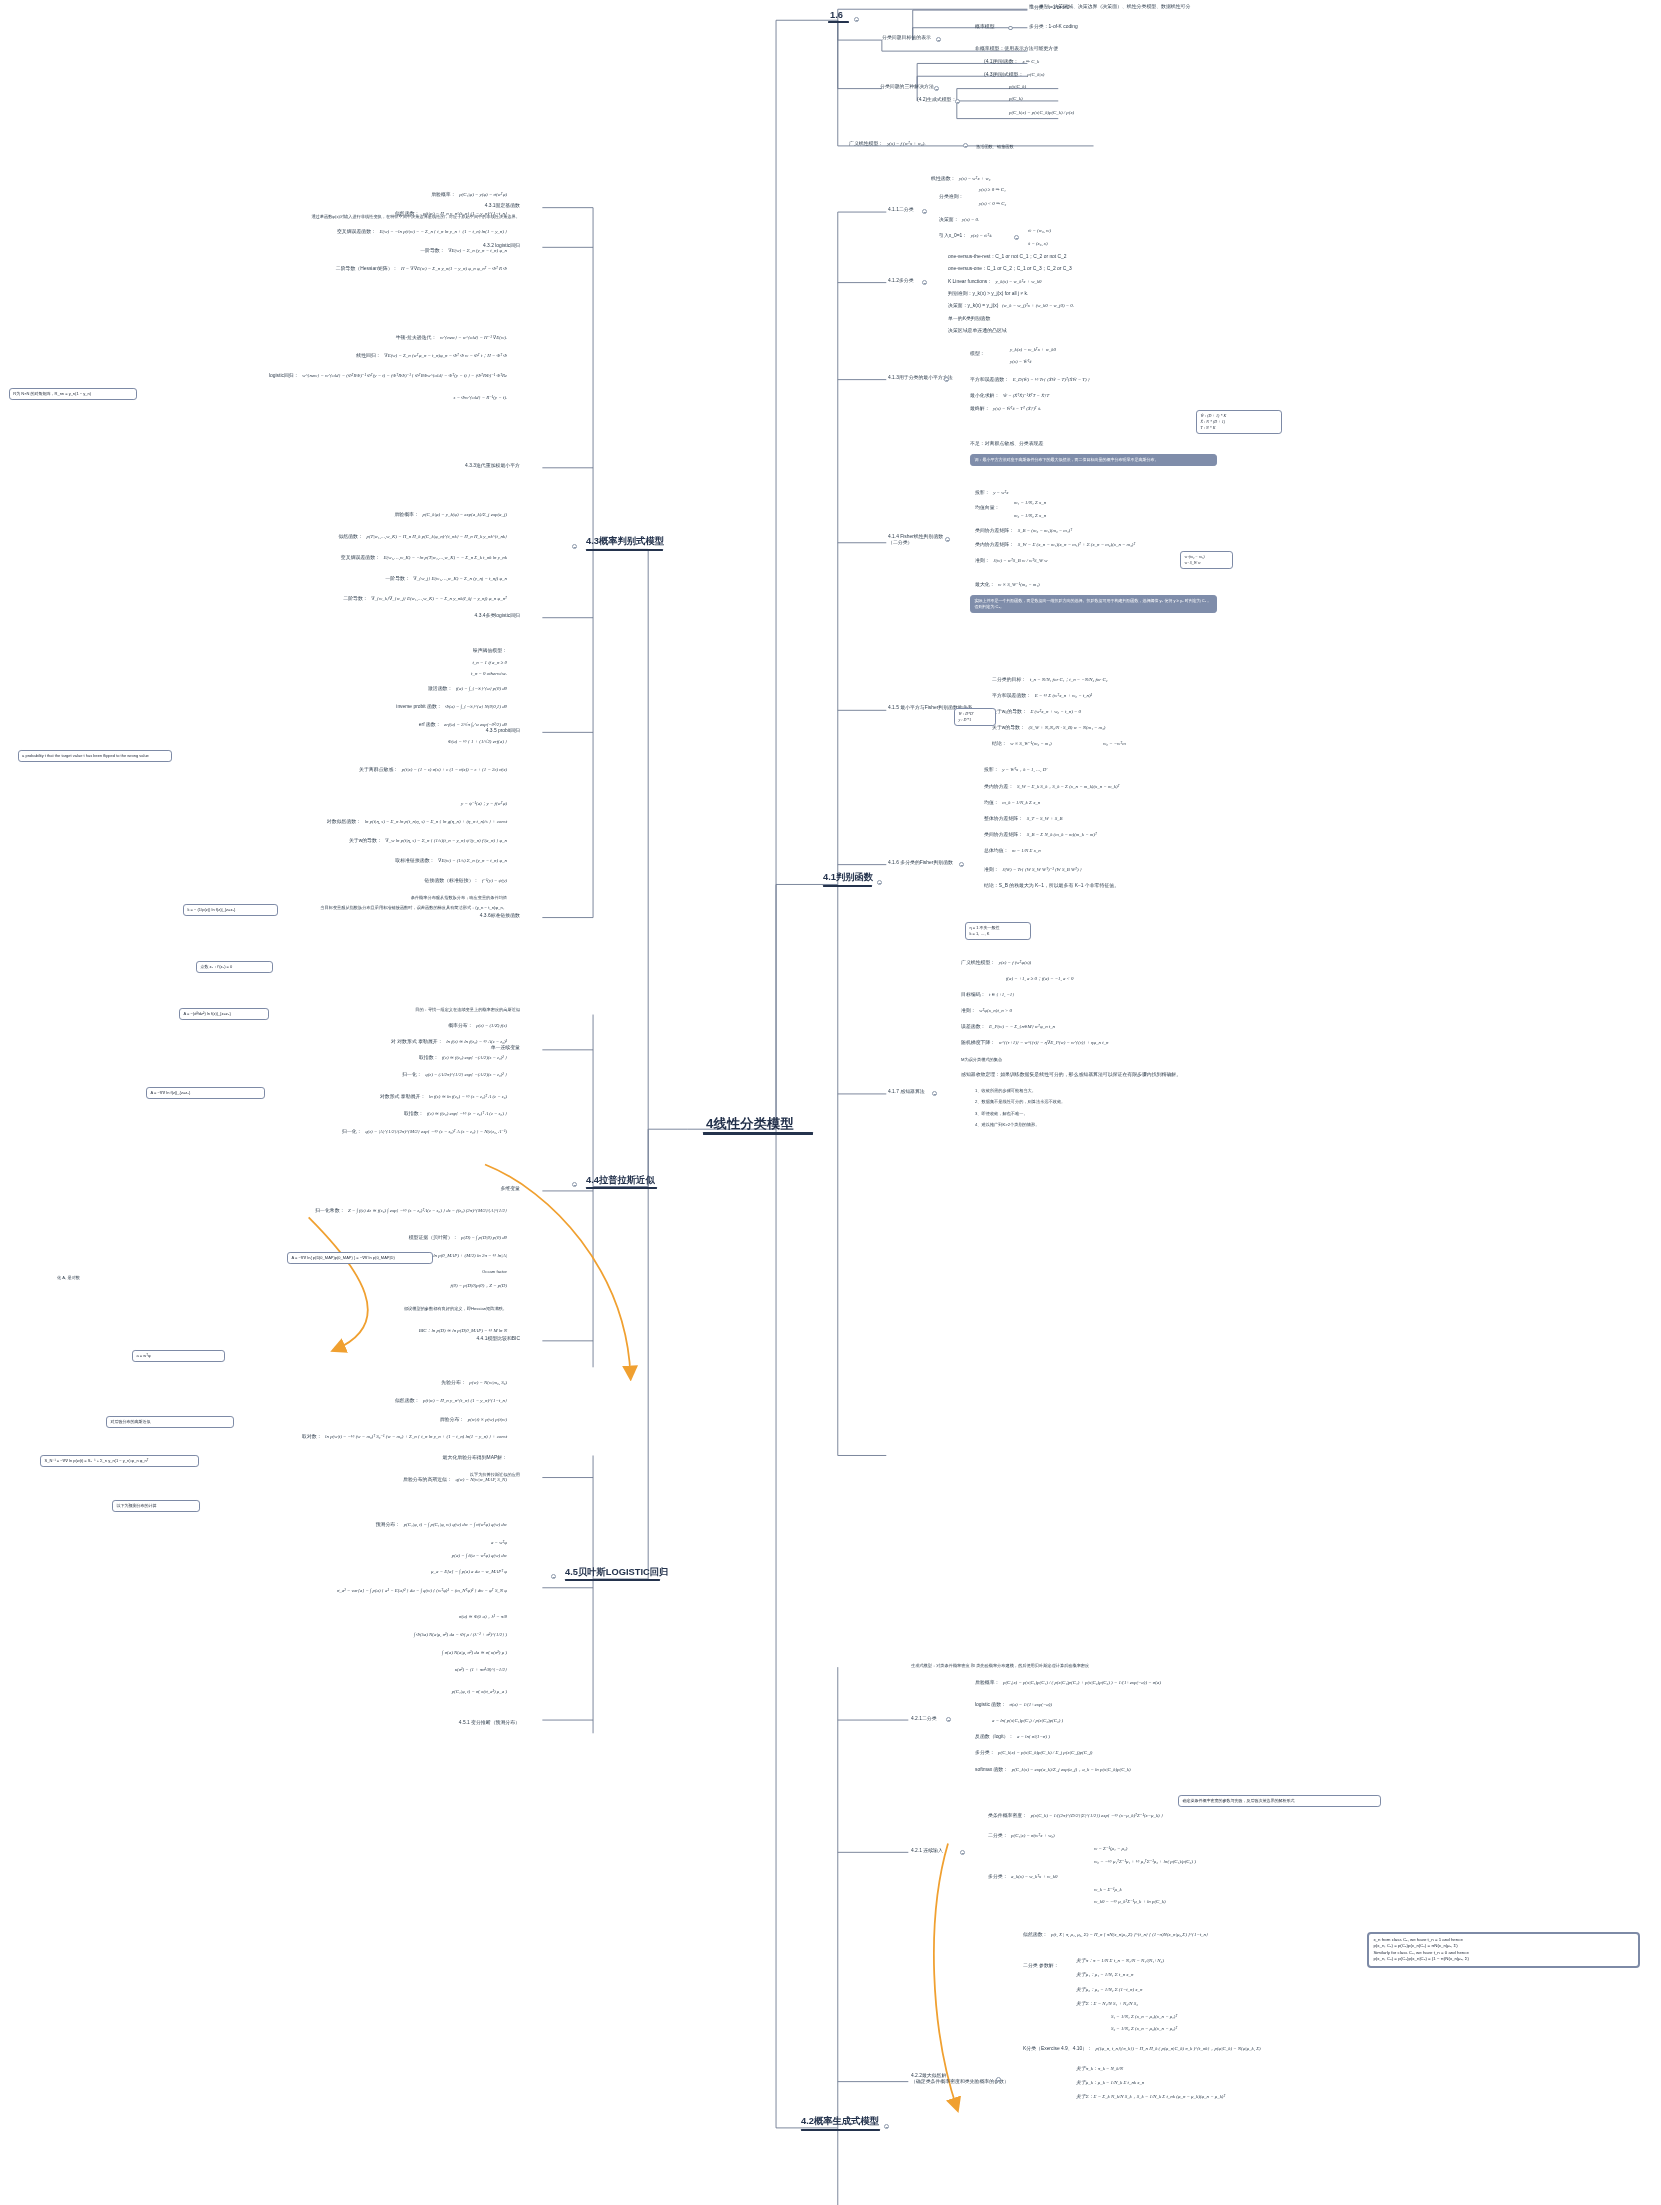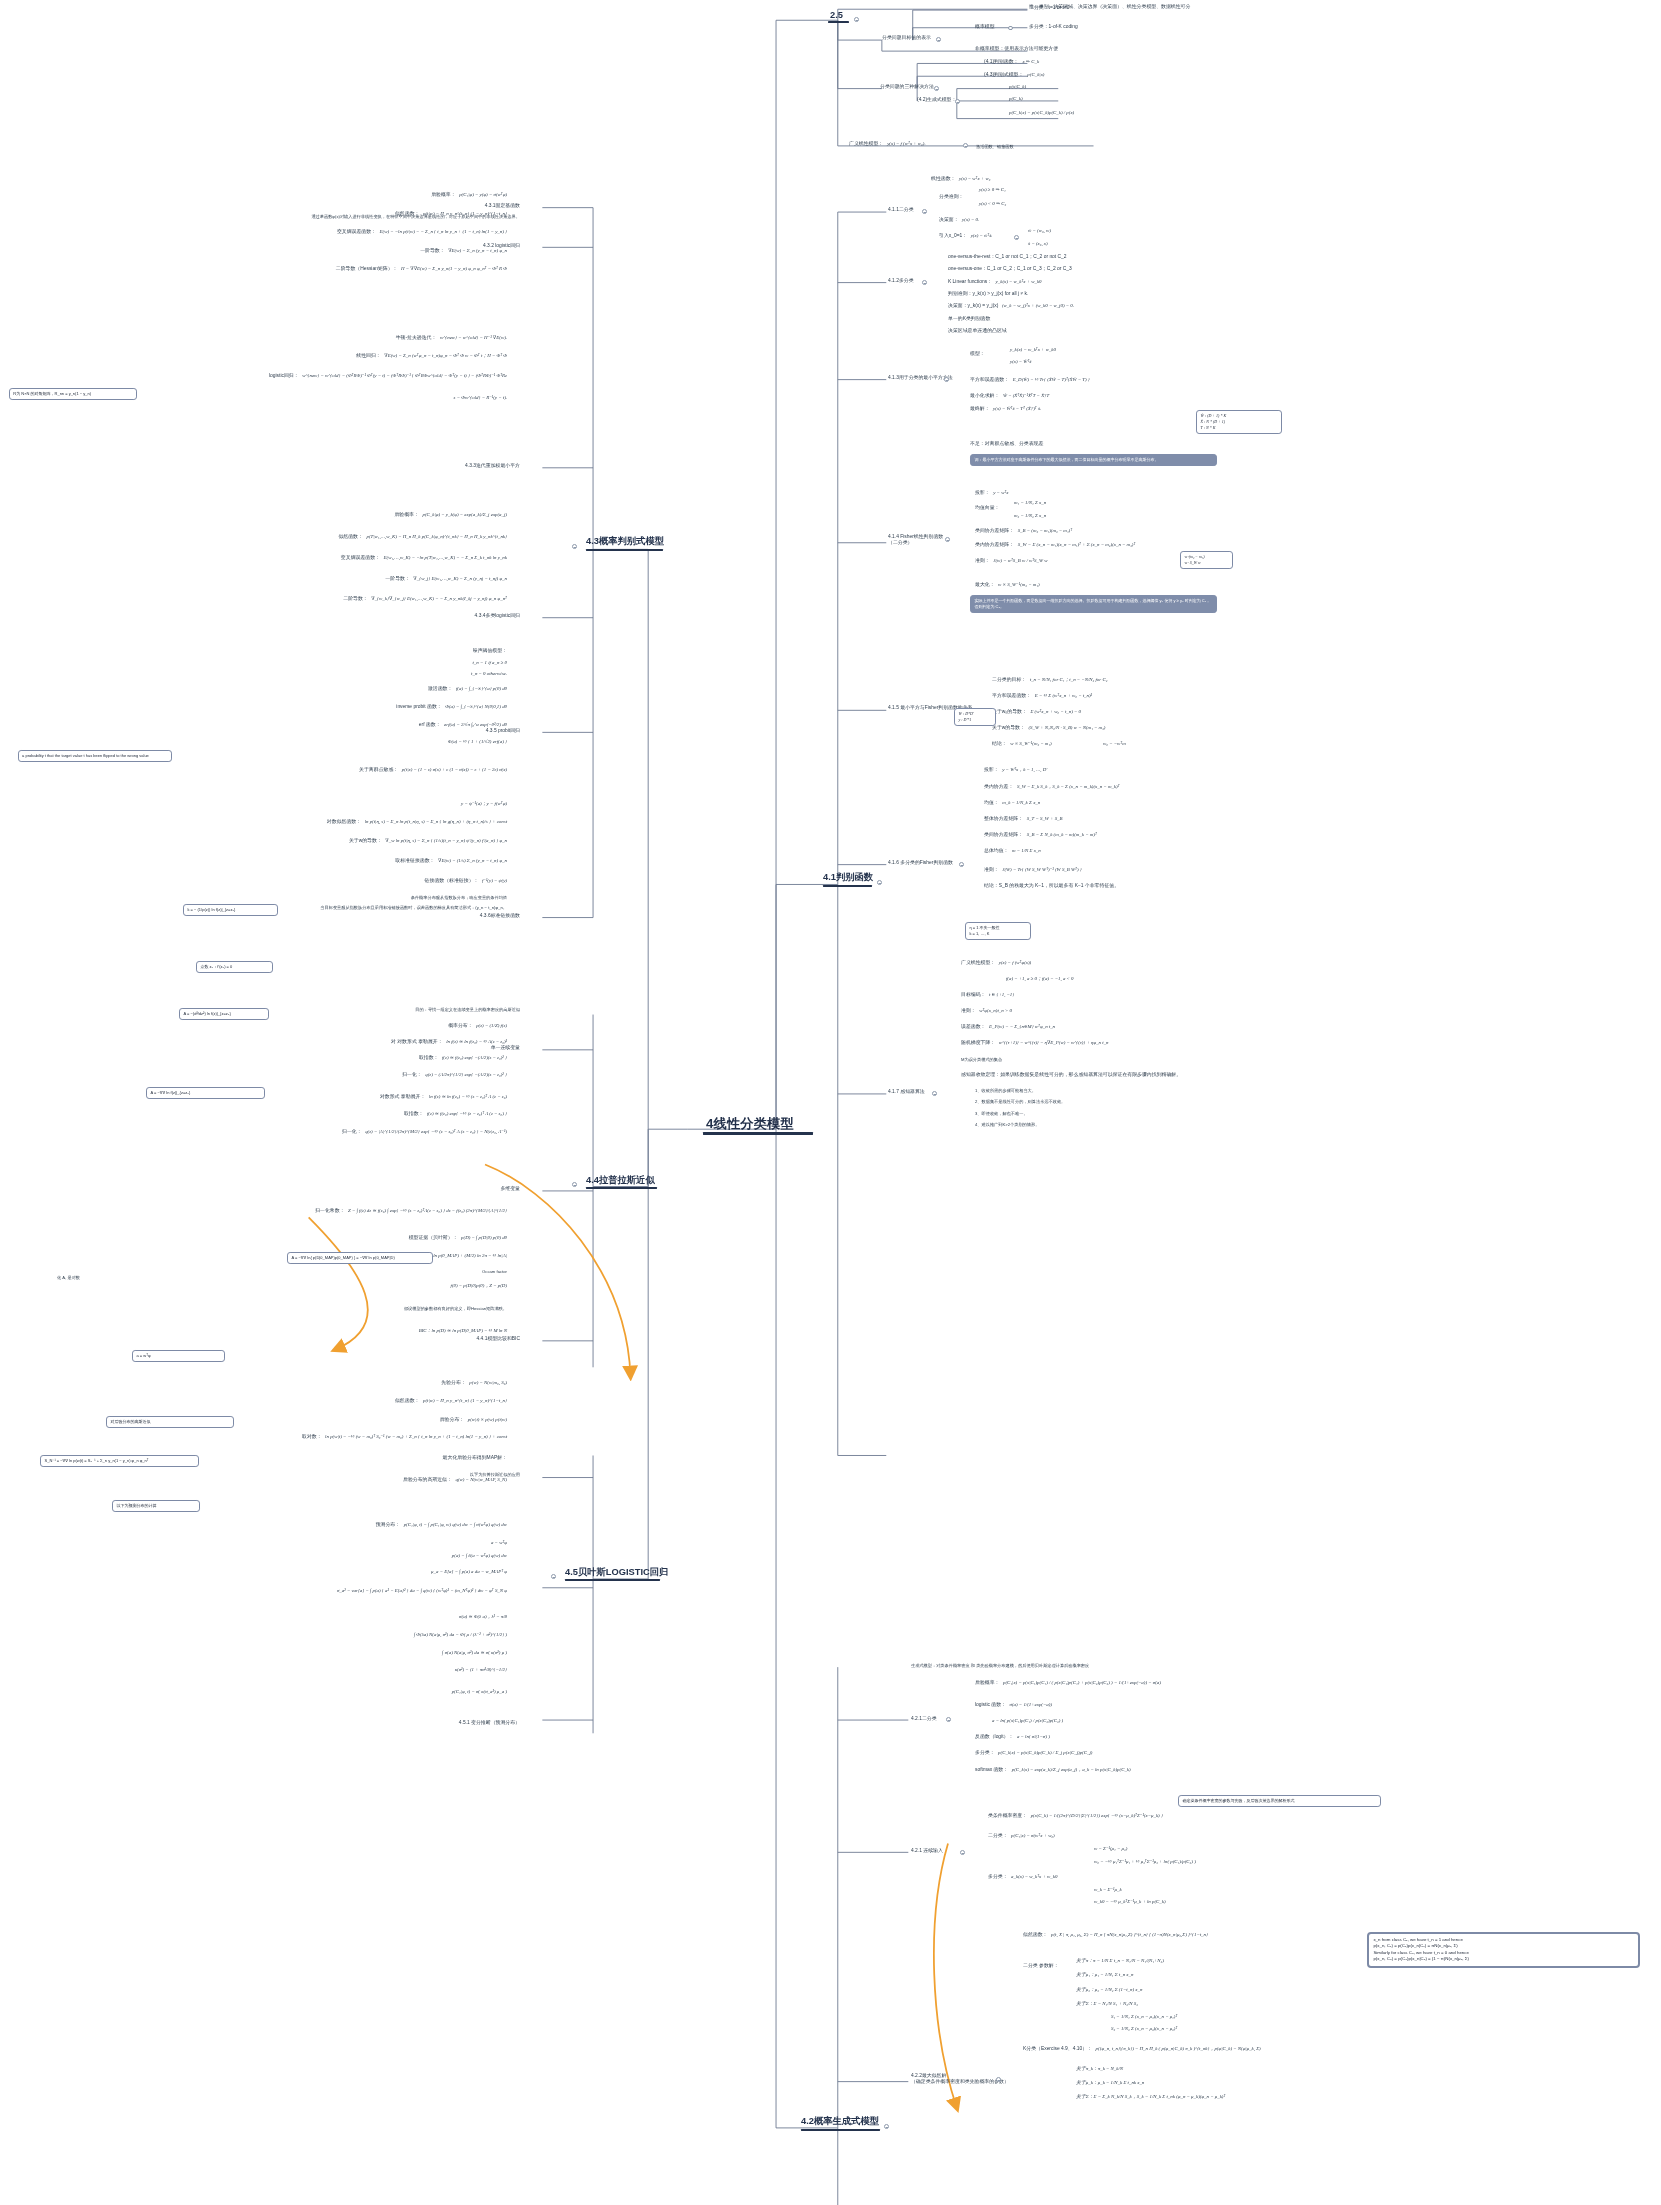--- a/index.html
+++ b/index.html
@@ -132,21 +132,21 @@
     <defs>
       <marker id="ah" markerWidth="9" markerHeight="9" refX="6" refY="4.5" orient="auto">
         <path d="M0 0 L9 4.5 L0 9 z" fill="#f0a030"></path>
       </marker>
     </defs>
   </svg>
 
   <div class="node root" style="left:706px;top:1116px;">4线性分类模型</div>
   <div class="root-underline" style="left:703px;top:1132px;width:110px;"></div>
 
-  <div class="node lvl1" style="left:830px;top:9.7px;">2.5</div>
+  <div class="node lvl1" style="left:830px;top:9.7px;">1.6</div>
   <div class="lvl1-underline" style="left:828px;top:21px;width:21px;"></div>
   <div class="toggle" style="left:854px;top:17px;"></div>
 
   <div class="node lvl1" style="left:823px;top:872px;text-align:right;">4.1判别函数</div>
   <div class="lvl1-underline" style="left:823px;top:885px;width:49px;"></div>
   <div class="toggle" style="left:877px;top:880px;"></div>
 
   <div class="node lvl1" style="left:801px;top:2116px;">4.2概率生成式模型</div>
   <div class="lvl1-underline" style="left:801px;top:2129px;width:79px;"></div>
   <div class="toggle" style="left:884px;top:2124px;"></div>

